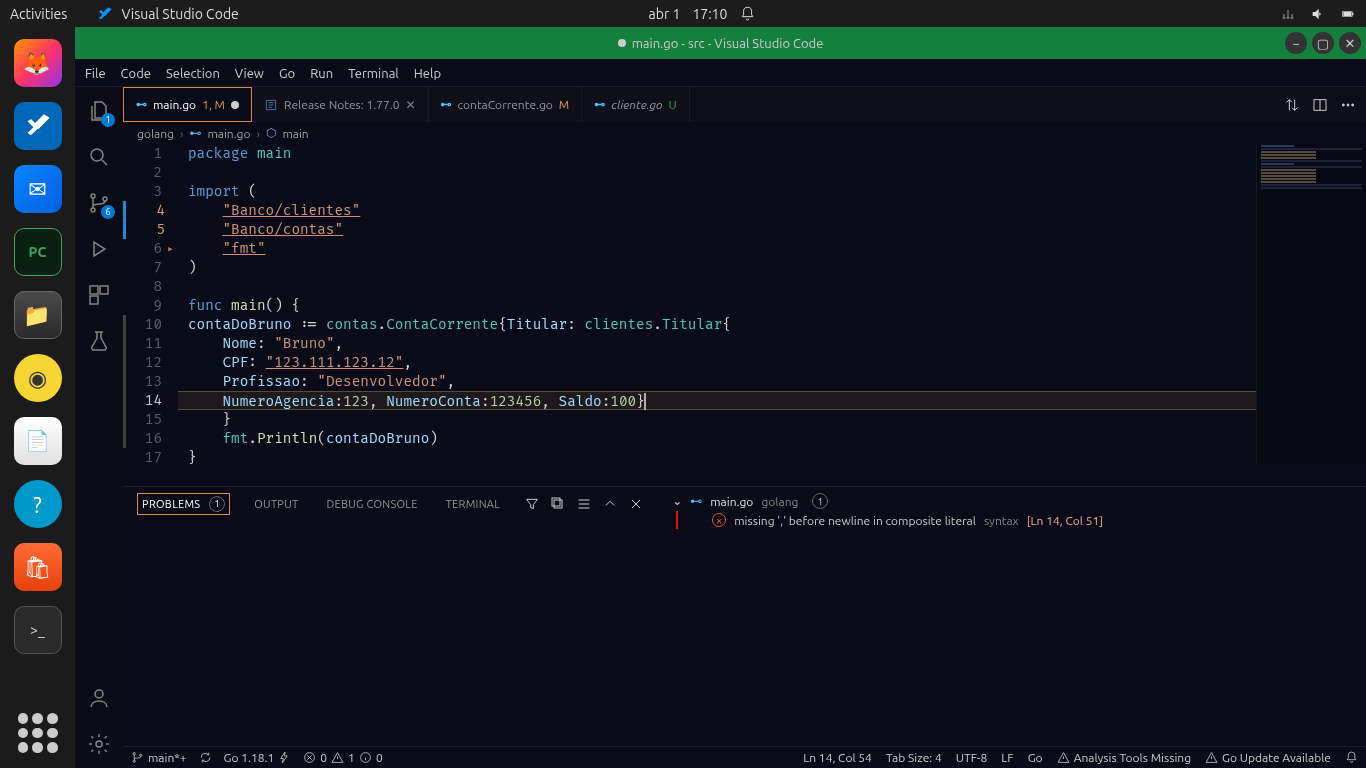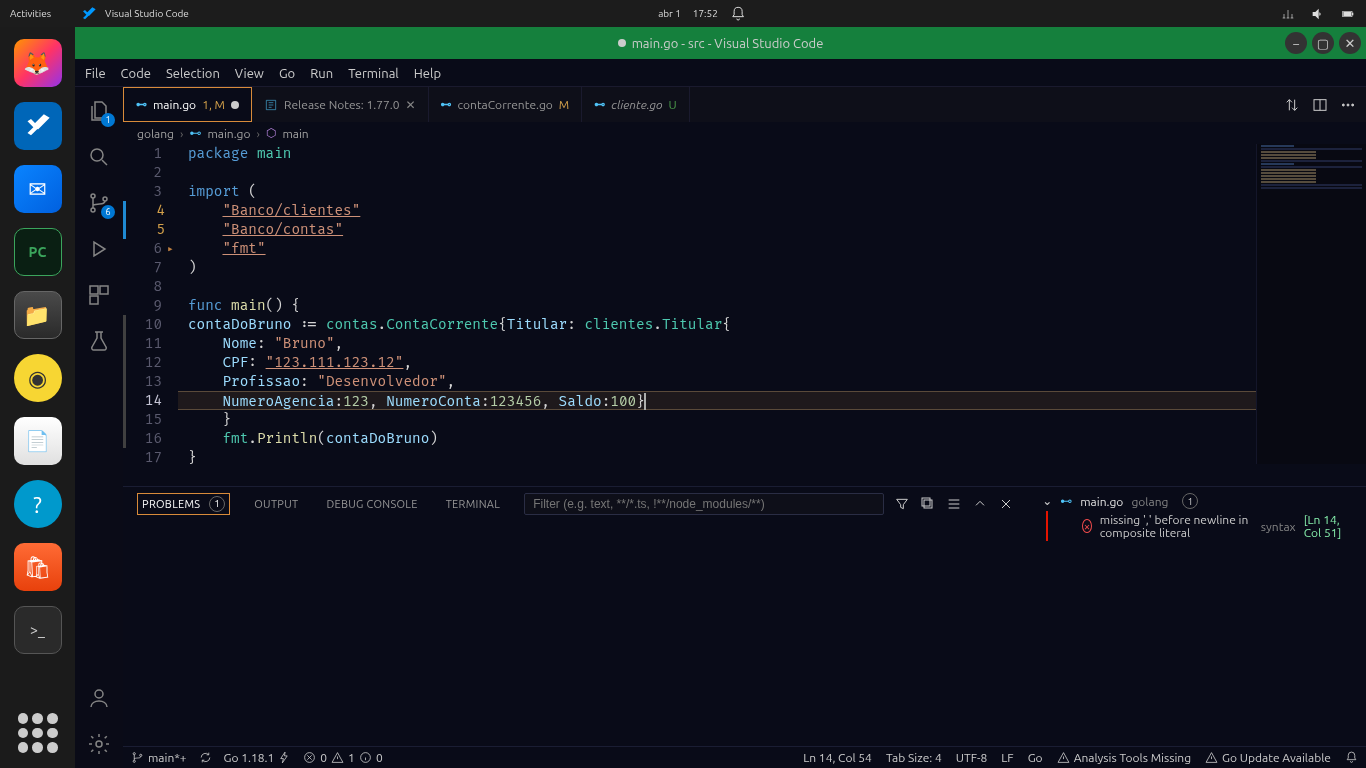--- a/index.html
+++ b/index.html
@@ -1,17 +1,17 @@
 <!DOCTYPE html>
 <html><head>
 <meta charset="utf-8">
 <style>
 * { margin:0; padding:0; box-sizing:border-box; }
 body { width:1366px; height:768px; background:#000; font-family:"Ubuntu",sans-serif; color:#ccc; overflow:hidden; position:relative; }
-.topbar { height:27px; background:#1c1c1c; display:flex; align-items:center; padding:0 10px; font-size:10px; }
+.topbar { height:27px; background:#1c1c1c; display:flex; align-items:center; padding:0 10px; font-size:14px; }
 .topbar .activities { color:#ddd; margin-right:30px; }
 .topbar .app-label { display:flex; align-items:center; gap:8px; color:#ddd; }
 .topbar .vscode-icon { width:16px; height:16px; display:inline-block; }
 .topbar .center { position:absolute; left:50%; transform:translateX(-50%); display:flex; align-items:center; gap:12px; color:#ddd;margin-left:19px; }
 .topbar .right { margin-left:auto; display:flex; align-items:center; gap:14px; }
 .topbar svg { width:16px; height:16px; fill:#ddd; }
 .dock { position:absolute; left:0; top:27px; width:75px; bottom:0; background:rgba(28,28,28,0.95); display:flex; flex-direction:column; align-items:center; padding-top:12px; gap:15px; }
 .dock .app { width:48px; height:48px; border-radius:10px; display:flex; align-items:center; justify-content:center; font-size:22px; }
 .dock .firefox { background:linear-gradient(135deg,#ff9500,#ff3366,#9333ea); color:#fff; }
 .dock .vscode { background:#0066b8; color:#fff; }
@@ -90,41 +90,41 @@
 .panel-content { flex:1; padding:4px 14px; font-size:12px; color:#ccc; overflow:auto; }
 .panel-content .file-row { display:flex; align-items:center; gap:8px; padding:2px 0; }
 .panel-content .file-row .chev { color:#ccc; }
 .panel-content .file-row .go-icon { color:#4fc3f7; }
 .panel-content .file-row .fname { color:#e0e0e0; }
 .panel-content .file-row .fpath { color:#858585; }
 .panel-content .file-row .pbadge { display:inline-flex; align-items:center; justify-content:center; border:1px solid #666; border-radius:8px; min-width:16px; height:16px; font-size:10px; margin-left:6px; }
 .panel-content .err-row { display:flex; align-items:center; gap:8px; padding:2px 0 2px 34px; color:#ccc; border-left:2px solid #e51400; margin-left:4px; }
 .panel-content .err-icon { color:#f14c4c; font-family:monospace; width:14px; height:14px; border:1.5px solid #f14c4c; border-radius:50%; display:inline-flex; align-items:center; justify-content:center; font-size:10px; }
 .panel-content .src { color:#858585; }
-.panel-content .loc { color:#86efac; }
+.panel-content .loc { color:#fca5a5; }
 .statusbar { height:22px; background:#090b18; border-top:1px solid #1a1d33; display:flex; align-items:center; padding:0 8px; font-size:12px; color:#ccc; gap:12px; }
 .statusbar .item { display:flex; align-items:center; gap:4px; cursor:pointer; }
 .statusbar .right { margin-left:auto; display:flex; align-items:center; gap:14px; }
 .statusbar svg { width:13px; height:13px; stroke:#ccc; fill:none; stroke-width:1.5; }
 .bell-icon { width:16px; height:16px; }
 </style>
 </head>
 <body>
 
 <div class="topbar">
   <span class="activities">Activities</span>
   <span class="app-label">
     <svg class="vscode-icon" viewBox="0 0 24 24">
         <path fill="#0098ff" d="M17 2l-9 9 4 4L22 5l-5-3zM3 8l5 5-5 5 3 2 7-7-7-7-3 2z"></path>
       </svg>
     <span>Visual Studio Code</span>
   </span>
   <span class="center">
     <span>abr 1</span>
-    <span>17:52</span>
+    <span>17:10</span>
     <svg class="bell-icon" viewBox="0 0 24 24">
         <path stroke="#ddd" fill="none" stroke-width="1.5" d="M6 8a6 6 0 0112 0v5l2 3H4l2-3V8zm4 11a2 2 0 004 0"></path>
       </svg>
   </span>
   <span class="right">
     <svg viewBox="0 0 24 24">
         <path d="M4 18h4M10 18h4M16 18h4M6 12v6M18 12v6M12 6v12" stroke="#ddd" fill="none"></path>
       </svg>
     <svg viewBox="0 0 24 24">
         <path fill="#ddd" d="M4 9v6h4l5 5V4L8 9H4zm12 3a3 3 0 00-2-2.8v5.6A3 3 0 0016 12z"></path>
@@ -338,21 +338,20 @@
         <div class="panel">
           <div class="panel-tabs">
             <span class="pt active">
               <span>PROBLEMS</span>
               <span class="pbadge">1</span>
             </span>
             <span class="pt">OUTPUT</span>
             <span class="pt">DEBUG CONSOLE</span>
             <span class="pt">TERMINAL</span>
             <div class="right">
-              <input placeholder="Filter (e.g. text, **/*.ts, !**/node_modules/**)" style="">
               <svg viewBox="0 0 24 24">
                   <path d="M4 5h16l-6 8v6l-4-2v-4z"></path>
                 </svg>
               <svg viewBox="0 0 24 24">
                   <rect x="6" y="6" width="12" height="12"></rect>
                   <rect x="3" y="3" width="12" height="12"></rect>
                 </svg>
               <svg viewBox="0 0 24 24">
                   <path d="M4 6h16M4 12h16M4 18h16"></path>
                 </svg>

